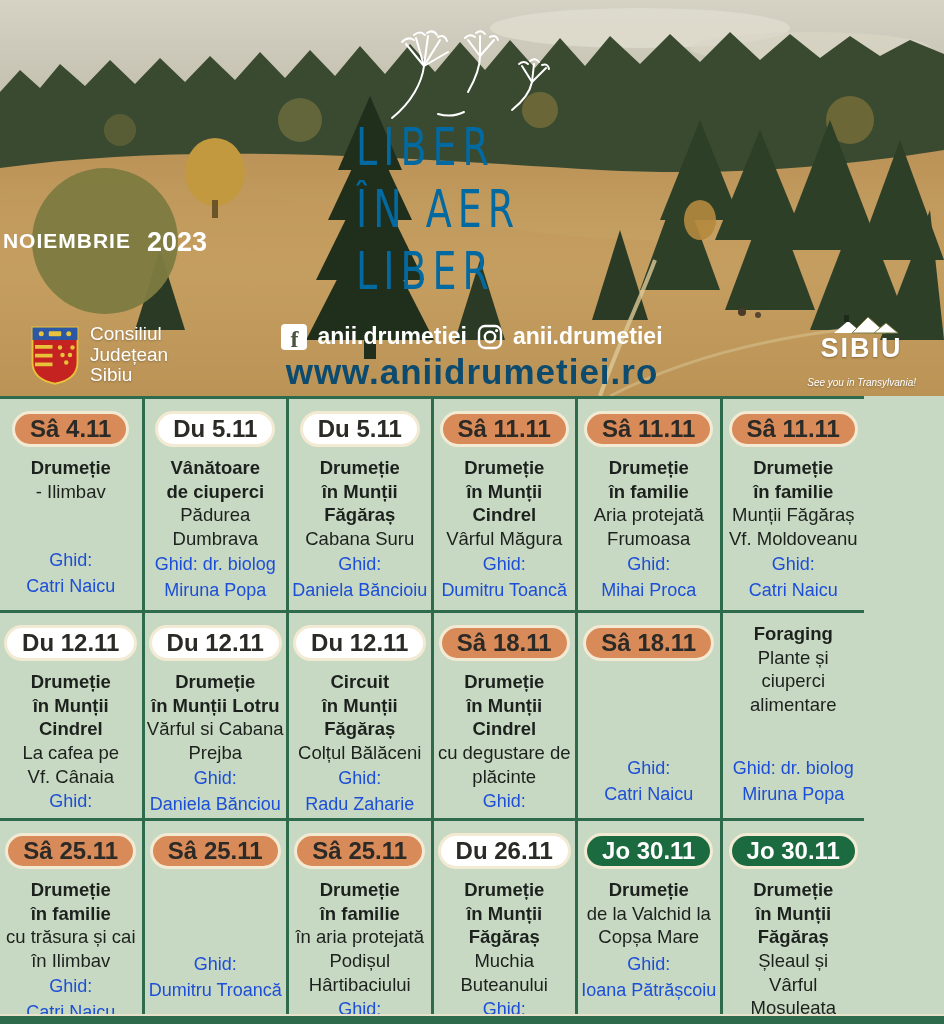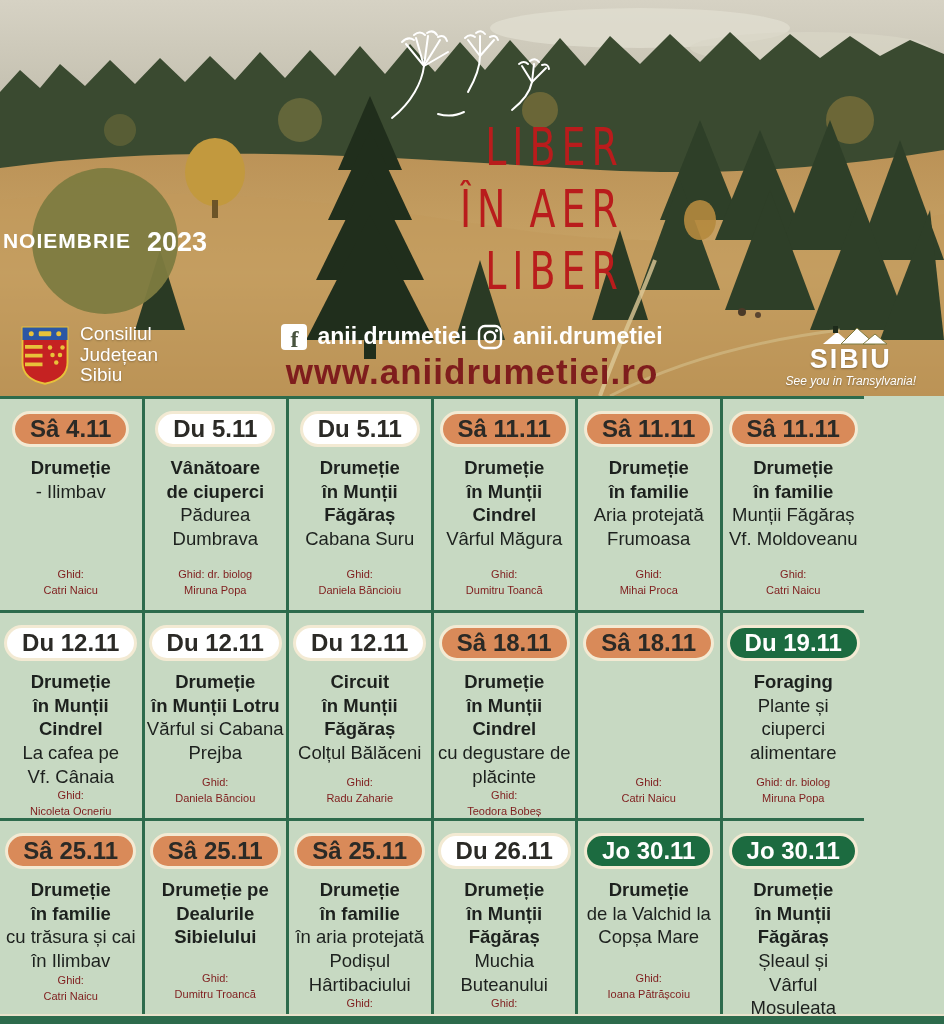--- a/index.html
+++ b/index.html
@@ -11,51 +11,51 @@
   .hero svg.landscape{position:absolute;inset:0;display:block;}
 
   .month-badge{position:absolute;left:32px;top:168px;width:146px;height:146px;border-radius:50%;
     background:rgba(125,123,64,0.95);display:flex;flex-direction:row;align-items:center;justify-content:center;
     color:#fff;text-align:center;}
   .month-badge .m1{font-size:21px;font-weight:bold;letter-spacing:1px;}
   .month-badge .m2{font-size:27px;font-weight:bold;margin-top:2px;margin-left:16px;}
 
   .dandelions{position:absolute;left:372px;top:22px;}
 
-  .tagline{position:absolute;left:356px;top:118px;width:268px;text-align:right;color:#b91c1c;}
+  .tagline{position:absolute;left:356px;top:118px;width:268px;text-align:left;color:#0369a1;}
   .tagline .tl{display:block;font-family:"DejaVu Sans",sans-serif;font-size:38px;letter-spacing:6px;
     transform:scaleY(1.35);transform-origin:top center;height:62px;font-weight:400;}
 
   .social-row{position:absolute;left:0;right:0;bottom:46px;display:flex;align-items:center;justify-content:center;gap:10px;color:#fff;}
   .social-row .handle{font-size:23px;font-weight:bold;}
   .fb-icon{width:26px;height:26px;background:#fff;border-radius:4px;display:flex;align-items:flex-end;justify-content:center;
     color:#49543f;font-weight:bold;font-size:24px;line-height:22px;font-family:"Liberation Serif",serif;}
   .ig-icon{display:block;}
 
-  .website{position:absolute;left:0;right:0;bottom:4px;text-align:center;color:#7f1d1d;font-size:35px;font-weight:bold;letter-spacing:1px;}
-
-  .council{position:absolute;left:20px;bottom:10px;display:flex;align-items:center;gap:10px;color:#fff;}
+  .website{position:absolute;left:0;right:0;bottom:4px;text-align:center;color:#0c4a6e;font-size:35px;font-weight:bold;letter-spacing:1px;}
+
+  .council{position:absolute;left:30px;bottom:10px;display:flex;align-items:center;gap:10px;color:#fff;}
   .council .ctext{font-size:19px;line-height:1.08;text-shadow:0 1px 2px rgba(0,0,0,.25);}
   .sibiu{position:absolute;right:28px;bottom:8px;display:flex;flex-direction:column;align-items:center;color:#fff;}
   .sibiu .sname{font-size:27px;font-weight:bold;letter-spacing:2px;line-height:1;text-shadow:0 1px 2px rgba(0,0,0,.3);}
-  .sibiu .stag{font-size:12px;font-style:italic;margin-top:1px;text-shadow:0 1px 2px rgba(0,0,0,.3);}
+  .sibiu .stag{font-size:10px;font-style:italic;margin-top:15px;text-shadow:0 1px 2px rgba(0,0,0,.3);}
 
   
   .events-grid{width:864px;box-sizing:border-box;display:grid;grid-template-columns:repeat(6,1fr);
     grid-template-rows:211px 205px 193px;gap:3px;background:#2d6b4c;border-top:3px solid #2d6b4c;}
   .card{background:#c7d9c2;display:flex;flex-direction:column;align-items:center;text-align:center;overflow:hidden;}
   .pill{margin-top:12px;padding:1px 15px;border-radius:999px;border:3px solid #f3ead3;
     font-size:24px;font-weight:bold;color:#2b2a26;white-space:nowrap;}
   .pill.orange{background:#d98a59;}
   .pill.olive{background:#ffffff;}
   .pill.green{background:#1c6b40;color:#ffffff;}
   .title-block{margin-top:9px;color:#1d211e;font-size:18.5px;line-height:1.28;padding:0 2px;}
   .title-block .bline{font-weight:bold;}
   .title-block .nline{font-weight:400;}
-  .ghid-block{margin-top:auto;margin-bottom:11px;color:#7f1d1d;font-size:11px;line-height:1.45;}
+  .ghid-block{margin-top:auto;margin-bottom:11px;color:#1d4ed8;font-size:18px;line-height:1.45;}
 
   .bottom-bar{width:944px;height:10px;background:#2d6b4c;border-top:2px solid #e9e2cb;box-sizing:border-box;}
 </style>
 </head>
 <body>
 
 <div class="poster">
 
   <div class="hero">
     <svg class="landscape" width="944" height="396" viewBox="0 0 944 396" aria-hidden="true">
@@ -340,21 +340,20 @@
     </div>
   </div>
       <div class="card">
     <span class="pill orange">Sâ 18.11</span>
     <div class="ghid-block">
       <div>Ghid:</div>
       <div>Catri Naicu</div>
     </div>
   </div>
       <div class="card">
-    <span class="pill green">Du 19.11</span>
     <div class="title-block">
           <div class="bline">Foraging</div>
           <div class="nline">Plante și ciuperci</div>
           <div class="nline">alimentare</div>
         </div>
     <div class="ghid-block">
       <div>Ghid: dr. biolog</div>
       <div>Miruna Popa</div>
     </div>
   </div>
@@ -366,25 +365,20 @@
           <div class="nline">cu trăsura și cai</div>
           <div class="nline">în Ilimbav</div>
         </div>
     <div class="ghid-block">
       <div>Ghid:</div>
       <div>Catri Naicu</div>
     </div>
   </div>
       <div class="card">
     <span class="pill orange">Sâ 25.11</span>
-    <div class="title-block">
-          <div class="bline">Drumeție pe</div>
-          <div class="bline">Dealurile</div>
-          <div class="bline">Sibielului</div>
-        </div>
     <div class="ghid-block">
       <div>Ghid:</div>
       <div>Dumitru Troancă</div>
     </div>
   </div>
       <div class="card">
     <span class="pill orange">Sâ 25.11</span>
     <div class="title-block">
           <div class="bline">Drumeție</div>
           <div class="bline">în familie</div>

